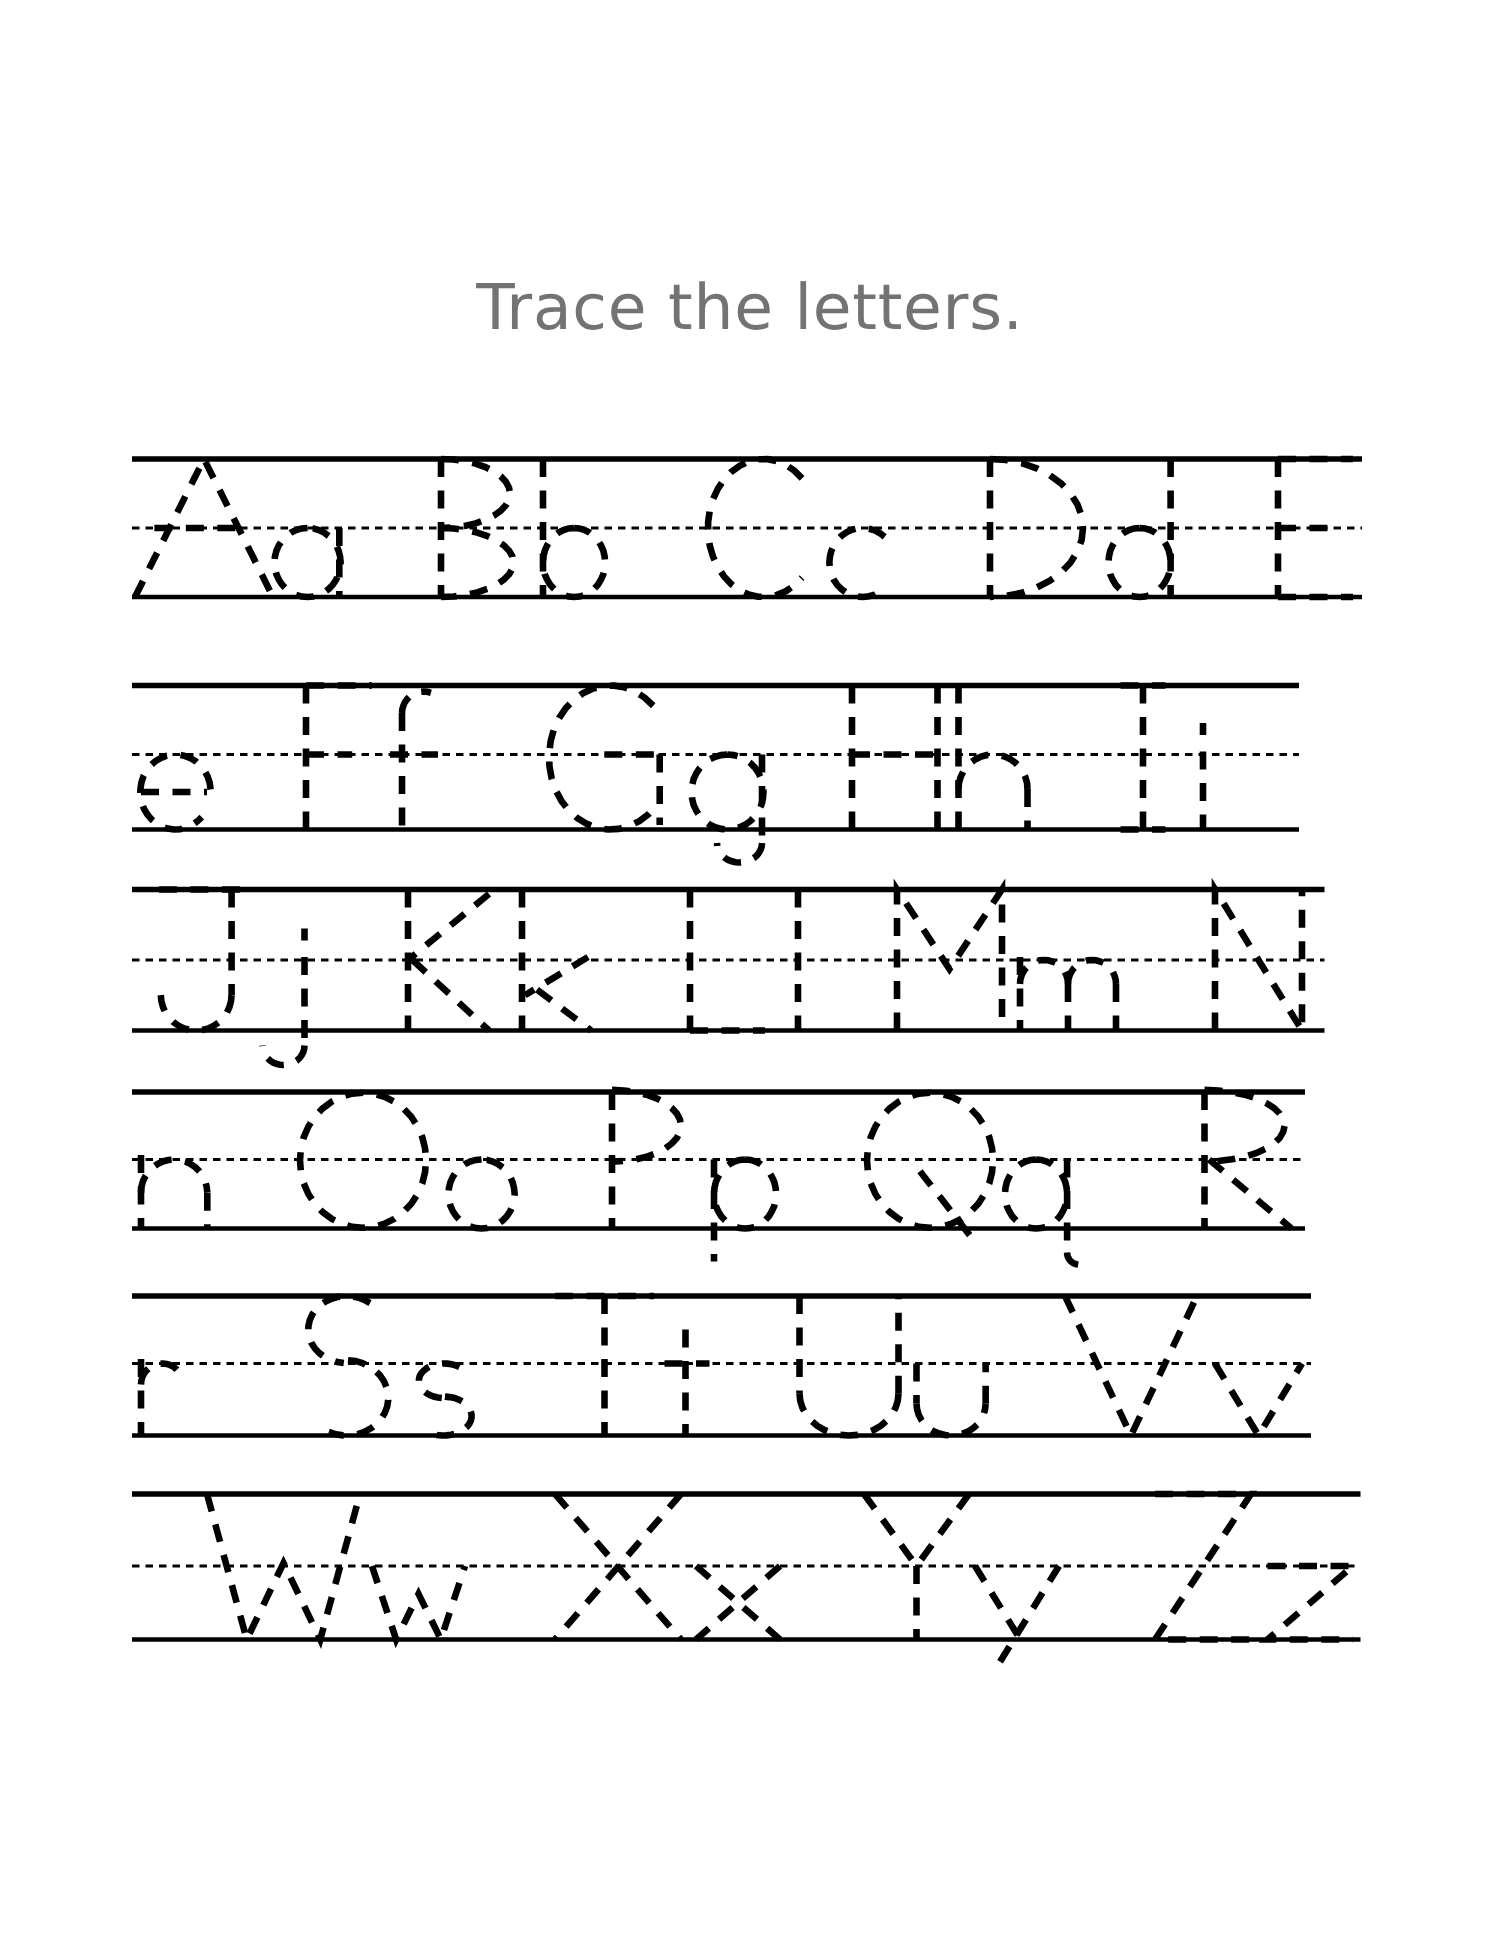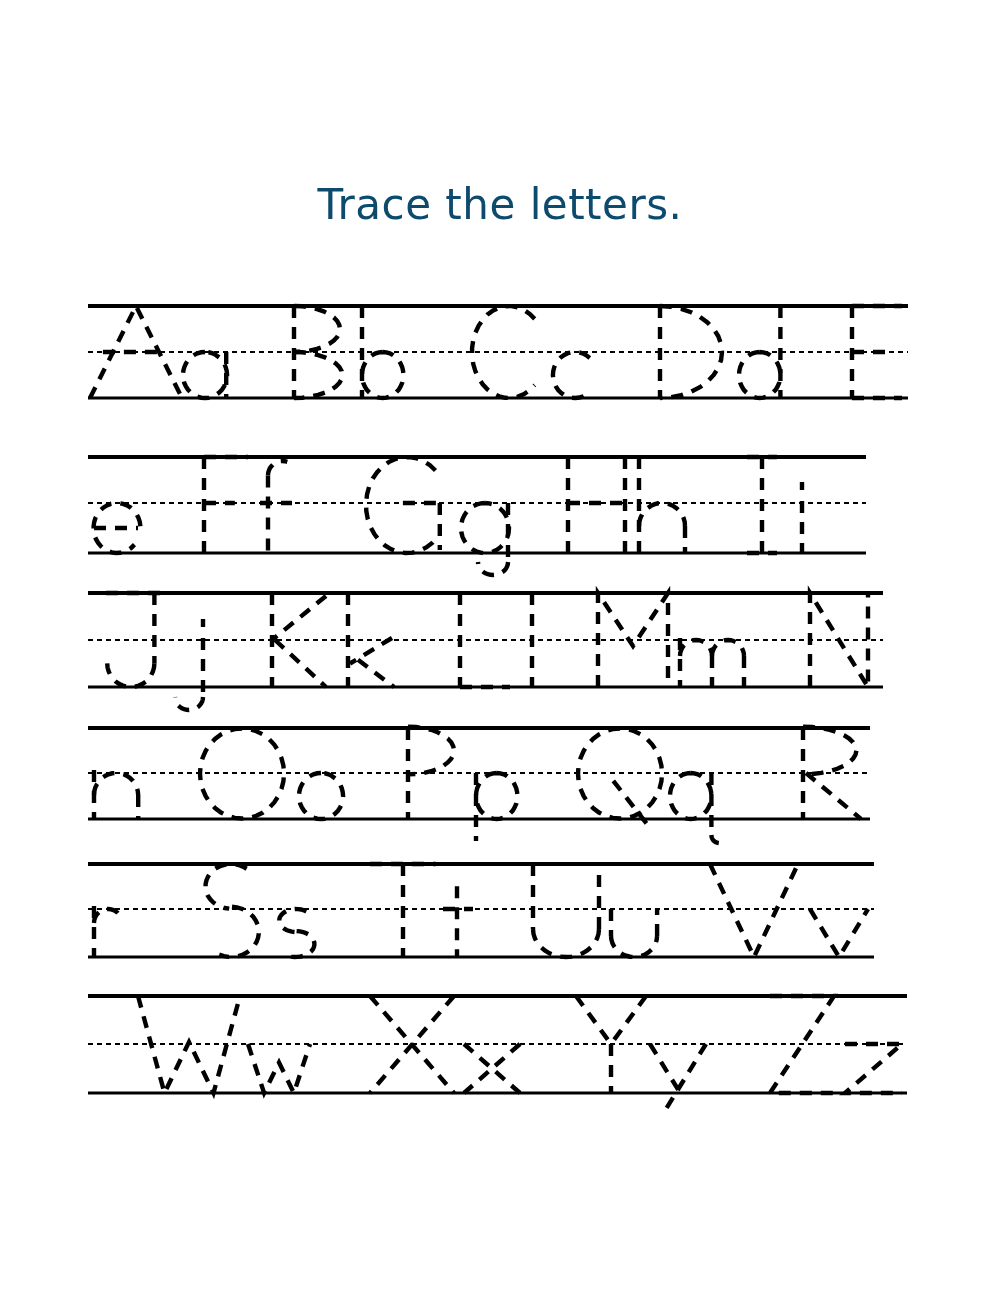--- a/index.html
+++ b/index.html
@@ -7,21 +7,21 @@
   .page{position:relative;width:1000px;height:1294px;background:#fff;overflow:hidden;}
   .title{position:absolute;top:180px;left:0;width:100%;text-align:center;
          font-size:42px;letter-spacing:.5px;color:#000;font-weight:500;}
   .rows svg{position:absolute;left:0;pointer-events:none;}
   .letter-path{fill:none;stroke-linecap:butt;stroke-linejoin:miter;}
 </style>
 </head>
 <body>
 
 <div class="page" style="background: rgb(255, 255, 255);">
-  <div class="title" style="color: #0c4a6e;">Trace the letters.</div>
+  <div class="title" style="color: #737373;">Trace the letters.</div>
   <div class="rows" id="rows">
       <svg width="1000" height="187" viewBox="0 261 1000 187" style="top: 261px;">
         <line x1="88" x2="908" y1="306" y2="306" stroke="#000000" stroke-width="3.8"></line>
         <line x1="88" x2="908" y1="352" y2="352" stroke="#000000" stroke-width="1.9" stroke-dasharray="5 4"></line>
         <line x1="88" x2="908" y1="398" y2="398" stroke="#000000" stroke-width="3.1"></line>
         <g>
           <path d="M90.0 398.0 L 136.0 306.0 L 182.0 398.0" class="letter-path" stroke="#000000" stroke-width="4.4" stroke-dasharray="12 9" fill="none"></path>
           <path d="M102.9 352.0 L 163.6 352.0" class="letter-path" stroke="#000000" stroke-width="4.4" stroke-dasharray="12 9" fill="none"></path>
         </g>
         <g>

